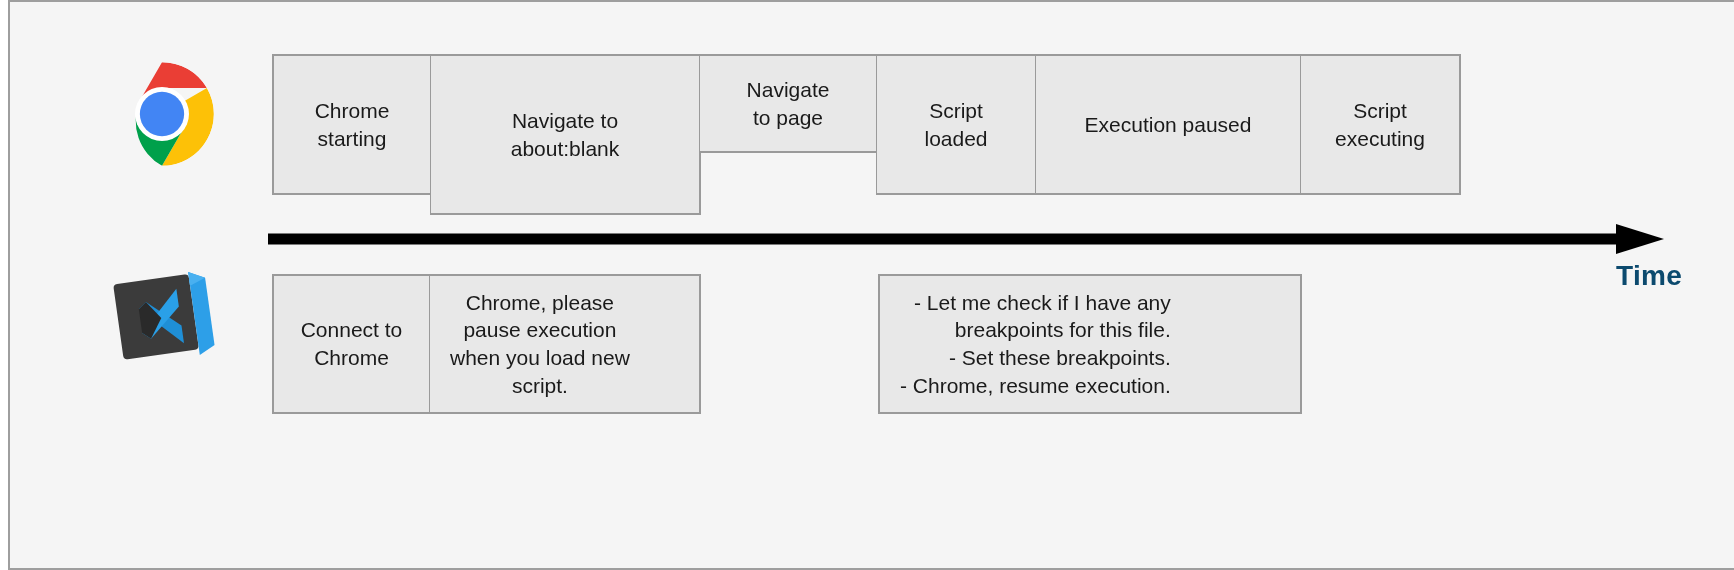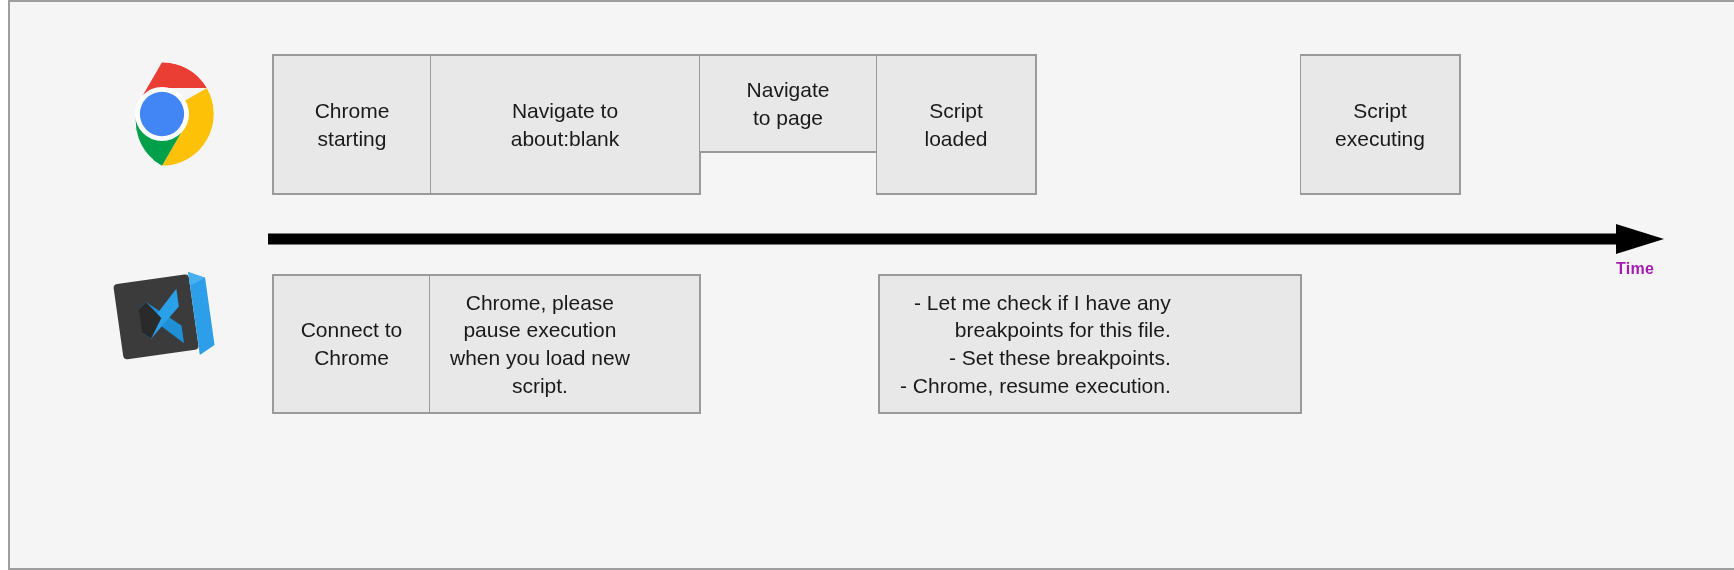--- a/index.html
+++ b/index.html
@@ -54,23 +54,23 @@
     position: absolute;
     left: 258px;
     top: 222px;
     width: 1396px;
     height: 30px;
   }
   #time-label {
     position: absolute;
     left: 1606px;
     top: 258px;
-    font-size: 16px;
+    font-size: 28px;
     font-weight: bold;
-    color: #a21caf;
+    color: #0c4a6e;
     letter-spacing: .3px;
   }
 
   
   .icon-wrap {
     position: absolute;
   }
 </style>
 </head>
 <body>
@@ -113,35 +113,38 @@
         <path d="M74 31 L74 86 L88 100 L88 16 Z" fill="#2d9fe8" opacity="0"></path>
       </g>
     </svg>
   </div>
 
   <div class="tl-box center" style="left:262px; top:52px; width:160px; height:141px;">
     <span>Chrome
 starting</span>
   </div>
 
-  <div class="tl-box center join-left" style="left:420px; top:52px; width:271px; height:141px;">
+  <div class="tl-box center join-left" style="left:420px; top:52px; width:271px; height:161px;">
     <span>Navigate to
 about:blank</span>
   </div>
 
   <div class="tl-box center join-left" style="left:689px; top:52px; width:179px; height:99px;">
     <span>Navigate
 to page</span>
   </div>
 
   <div class="tl-box center join-left" style="left:866px; top:52px; width:161px; height:141px;">
     <span>Script
 loaded</span>
   </div>
 
+  <div class="tl-box center join-left" style="left:1025px; top:52px; width:267px; height:141px;">
+    <span>Execution paused</span>
+  </div>
 
   <div class="tl-box center join-left" style="left:1290px; top:52px; width:161px; height:141px;">
     <span>Script
 executing</span>
   </div>
 
   <svg id="timeline-arrow" viewBox="0 0 1396 30">
     <line x1="0" y1="15" x2="1358" y2="15" stroke="#000000" stroke-width="11"></line>
     <polygon points="1348,0 1396,15 1348,30" fill="#000000"></polygon>
   </svg>

